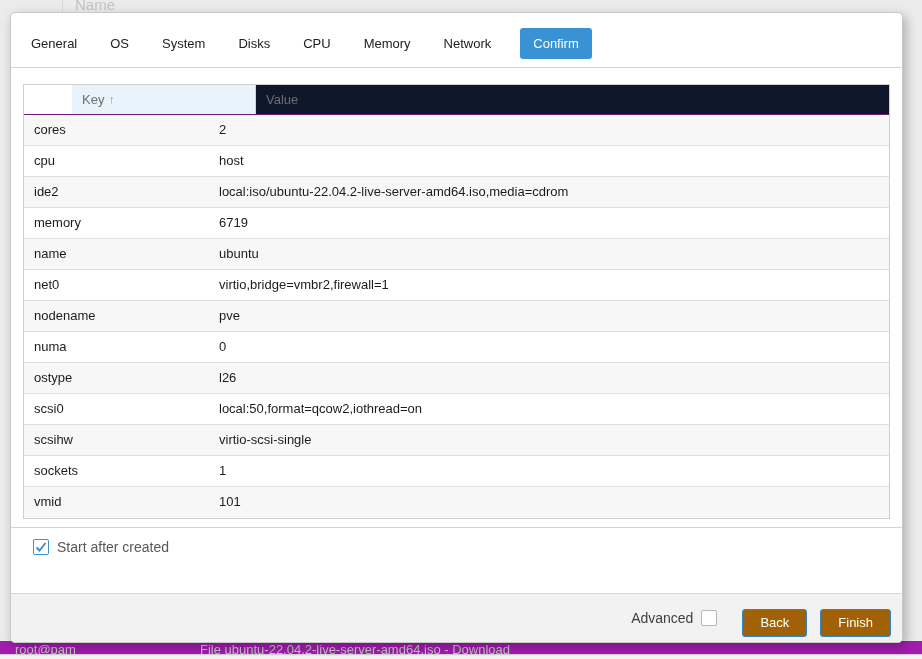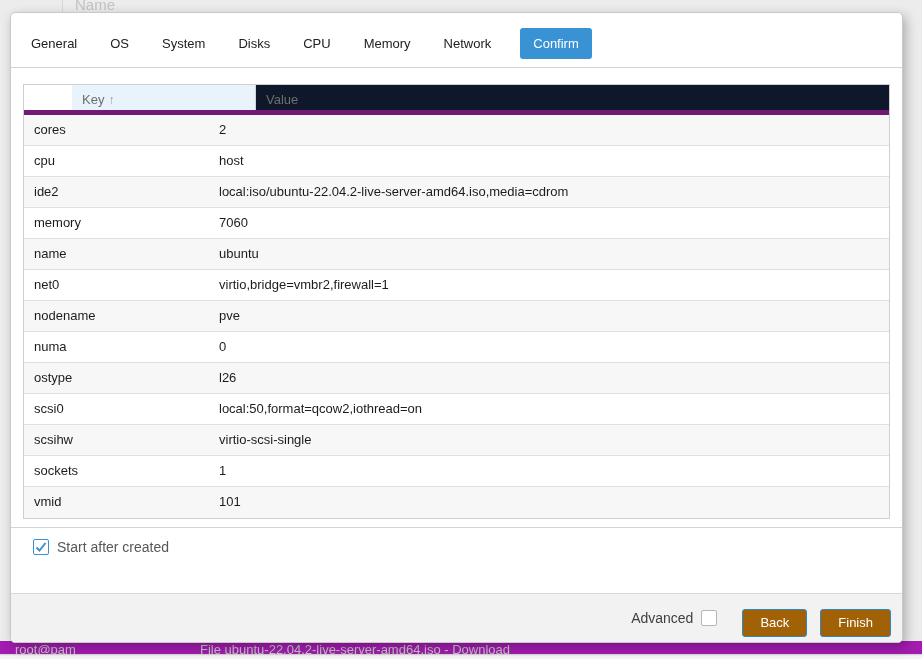--- a/index.html
+++ b/index.html
@@ -66,21 +66,21 @@
     padding: 8px 13px; border-radius: 3px;
     margin-left: -4px; margin-right: 20px;
   }
 
   
   .grid {
     margin: 16px 12px 0 12px;
     border: 1px solid #cfcfcf;
     font-size: 13px;
   }
-  .grid-header { display: flex; height: 30px; border-bottom: 5px solid #701a75; padding-left: 48px; }
+  .grid-header { display: flex; height: 30px; border-bottom: 1px solid #701a75; padding-left: 48px; }
   .hcell { line-height: 29px; color: #6e6e6e; padding-left: 10px; cursor: pointer; }
   .hcell.key {
     width: 184px; background: #e8f3fc;
     border-right: 1px solid #d4d4d4;
   }
   .hcell.value { flex: 1; background: #0f172a; }
   .sort-arrow { color: #9a9a9a; font-size: 12px; margin-left: 4px; }
 
   .grid-row { display: flex; height: 31px; border-bottom: 1px solid #e0e0e0; background: #ffffff; cursor: default; }
   .grid-row:last-child { border-bottom: none; }
@@ -163,21 +163,21 @@
     <div class="grid-row">
       <div class="cell key">cpu</div>
       <div class="cell value">host</div>
     </div>
     <div class="grid-row">
       <div class="cell key">ide2</div>
       <div class="cell value">local:iso/ubuntu-22.04.2-live-server-amd64.iso,media=cdrom</div>
     </div>
     <div class="grid-row">
       <div class="cell key">memory</div>
-      <div class="cell value">7060</div>
+      <div class="cell value">6719</div>
     </div>
     <div class="grid-row">
       <div class="cell key">name</div>
       <div class="cell value">ubuntu</div>
     </div>
     <div class="grid-row">
       <div class="cell key">net0</div>
       <div class="cell value">virtio,bridge=vmbr2,firewall=1</div>
     </div>
     <div class="grid-row">

